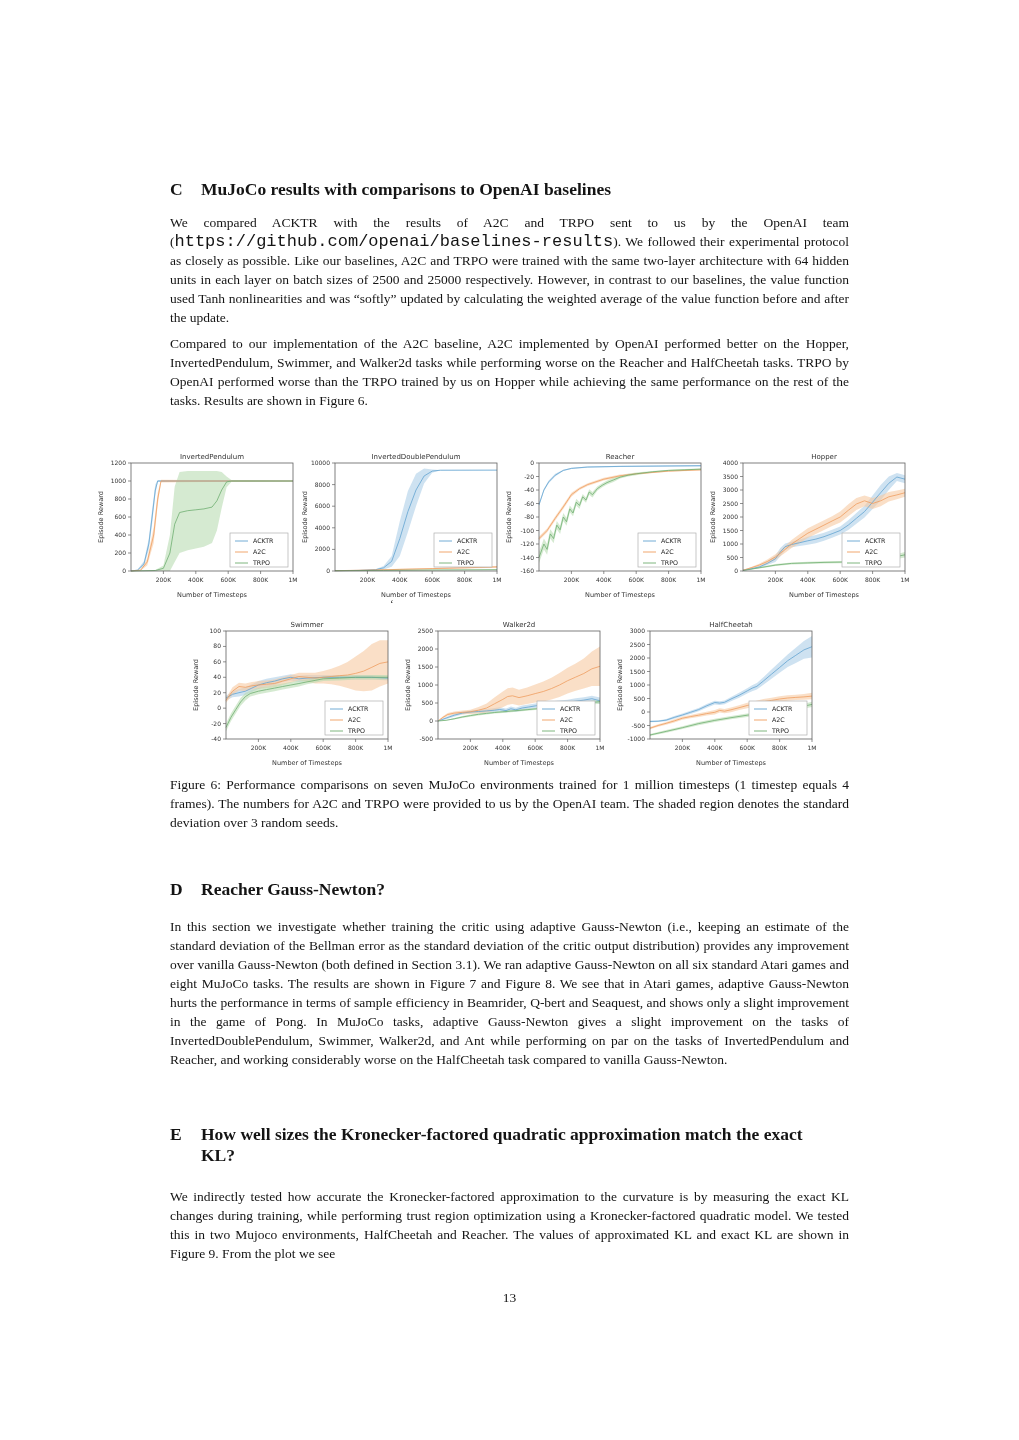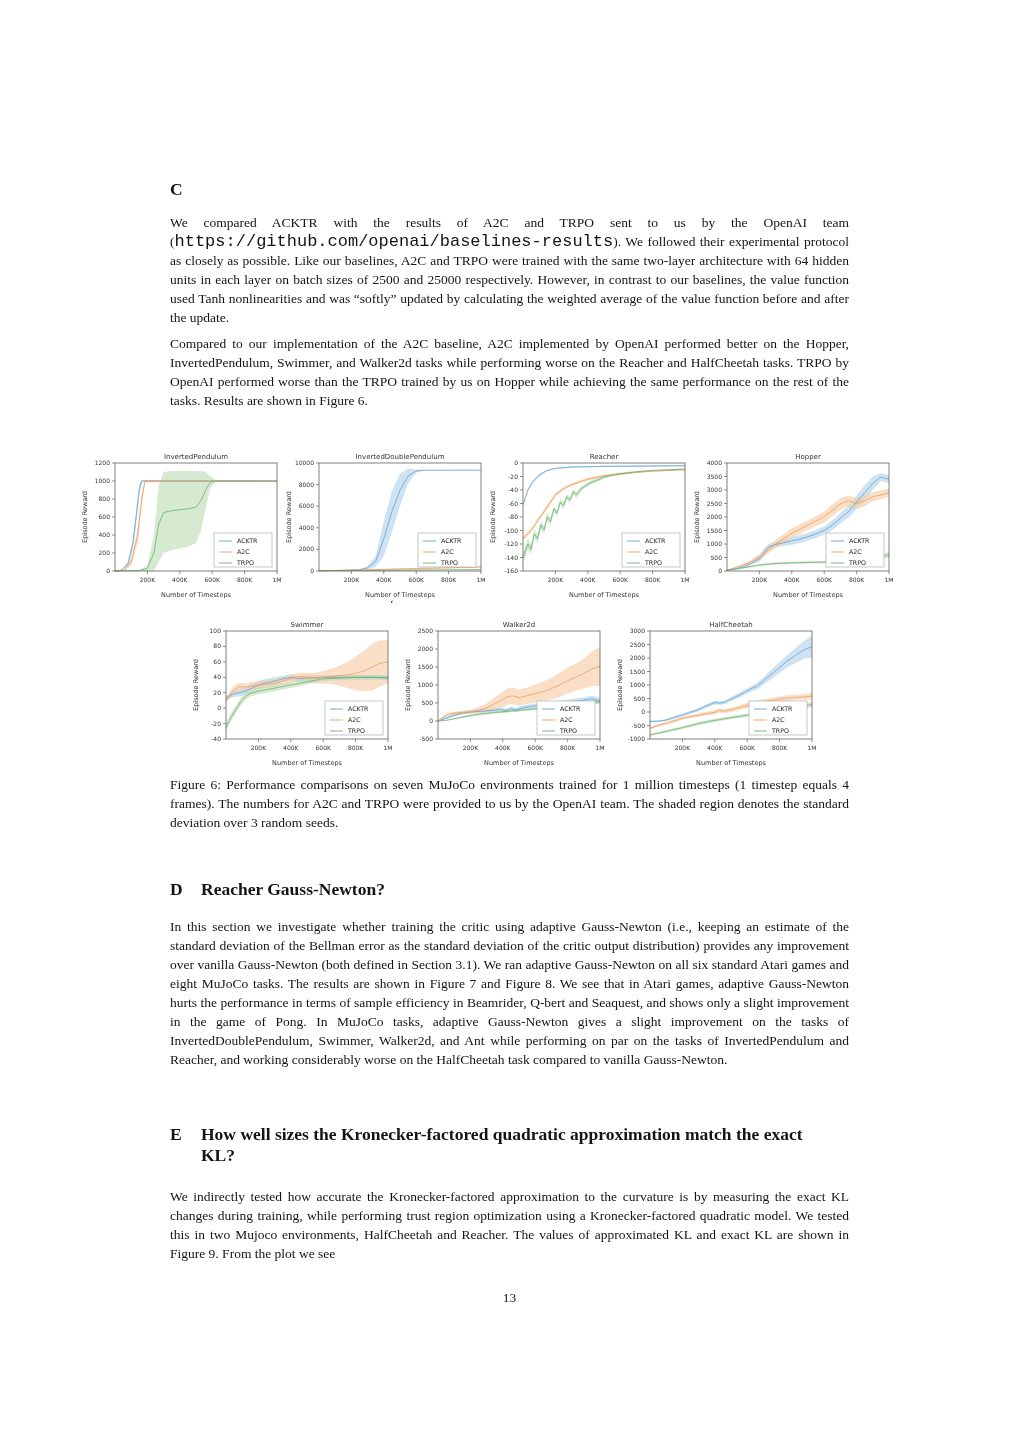--- a/index.html
+++ b/index.html
@@ -35,27 +35,28 @@
   .stray{font-size:11px;color:#222;}
   .page-num{width:1019px;text-align:center;font-size:13.5px;}
 </style>
 </head>
 <body>
 
 <div class="page">
 
   <div class="abs heading" style="left:170px;top:179px;width:700px;">
     <span class="letter">C</span>
+    <span>MuJoCo results with comparisons to OpenAI baselines</span>
   </div>
 
   <p class="abs body-text" style="left:170px;top:213px;margin:0;"><span>We compared ACKTR with the results of A2C and TRPO sent to us by the OpenAI team (</span><span class="mono">https://</span><span class="mono">github.com/openai/baselines-results</span><span>). We followed their experimental protocol as closely as possible. Like our baselines, A2C and TRPO were trained with the same two-layer architecture with 64 hidden units in each layer on batch sizes of 2500 and 25000 respectively. However, in contrast to our baselines, the value function used Tanh nonlinearities and was “softly” updated by calculating the weighted average of the value function before and after the update.</span></p>
 
   <p class="abs body-text" style="left:170px;top:334px;margin:0;">Compared to our implementation of the A2C baseline, A2C implemented by OpenAI performed better on the Hopper, InvertedPendulum, Swimmer, and Walker2d tasks while performing worse on the Reacher and HalfCheetah tasks. TRPO by OpenAI performed worse than the TRPO trained by us on Hopper while achieving the same performance on the rest of the tasks. Results are shown in Figure 6.</p>
 
-  <div class="abs fig-row" id="fig-row-1" style="left:79px;top:450px;">
+  <div class="abs fig-row" id="fig-row-1" style="left:95px;top:450px;">
       <svg width="204" height="152" viewBox="0 0 204 152">
         <rect x="0" y="0" width="204" height="152" fill="#ffffff"></rect>
         <polygon points="36.0,121.0 42.5,119.7 49.0,111.1 53.8,88.6 57.1,59.8 60.3,34.6 62.7,30.1 198.0,30.8 198.0,31.2 62.7,31.9 60.3,45.4 57.1,74.2 53.8,99.4 49.0,116.5 42.5,120.5 36.0,121.0" fill="#aecfe8" fill-opacity="0.6"></polygon>
         <polygon points="36.0,121.0 45.7,119.7 52.2,108.4 58.7,76.9 62.7,42.7 66.0,29.7 198.0,30.8 198.0,31.2 66.0,32.4 62.7,55.3 58.7,93.1 52.2,115.6 45.7,120.5 36.0,121.0" fill="#f6caa2" fill-opacity="0.6"></polygon>
         <polygon points="36.0,121.0 60.3,120.1 68.4,115.6 74.9,85.0 79.7,36.4 84.6,22.0 92.7,21.1 100.8,21.1 108.9,21.1 117.0,21.1 121.9,21.1 126.7,22.0 131.6,26.5 136.4,30.1 198.0,30.7 198.0,31.3 136.4,31.9 131.6,37.3 126.7,58.0 121.9,80.5 117.0,93.1 108.9,96.7 100.8,98.5 92.7,100.3 84.6,103.0 79.7,112.0 74.9,121.0 68.4,121.0 60.3,121.0 36.0,121.0" fill="#b9dcb2" fill-opacity="0.6"></polygon>
         <polyline points="36.0,121.0 42.5,120.1 49.0,113.8 53.8,94.0 57.1,67.0 60.3,40.0 62.7,31.0 198.0,31.0" fill="none" stroke="#62a3d0" stroke-width="0.8" stroke-linejoin="round"></polyline>
         <polyline points="36.0,121.0 45.7,120.1 52.2,112.0 58.7,85.0 62.7,49.0 66.0,31.0 198.0,31.0" fill="none" stroke="#ef9d5f" stroke-width="0.8" stroke-linejoin="round"></polyline>
         <polyline points="36.0,121.0 60.3,120.5 68.4,118.3 74.9,103.0 79.7,74.2 84.6,62.5 92.7,60.7 100.8,59.8 108.9,58.9 117.0,57.1 121.9,50.8 126.7,40.0 131.6,31.9 136.4,31.0 198.0,31.0" fill="none" stroke="#6fae71" stroke-width="0.8" stroke-linejoin="round"></polyline>
         <rect x="36" y="13" width="162" height="108" fill="none" stroke="#606060" stroke-width="0.8"></rect>
         <line x1="33" y1="121" x2="36" y2="121" stroke="#606060" stroke-width="0.7"></line>

